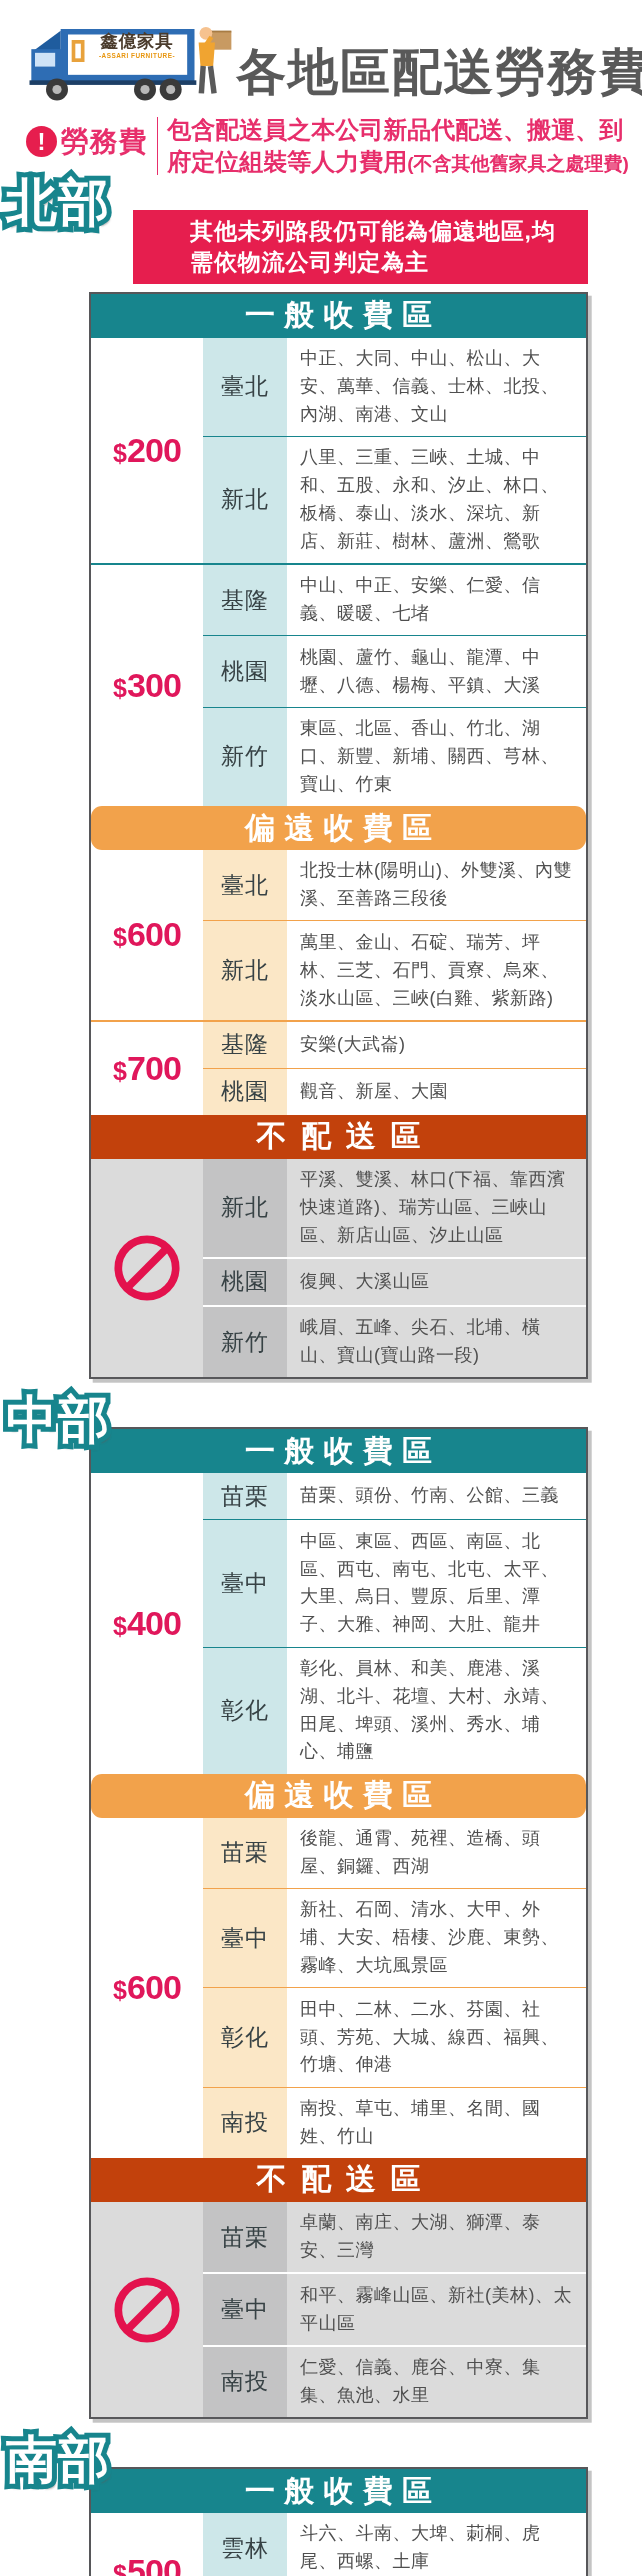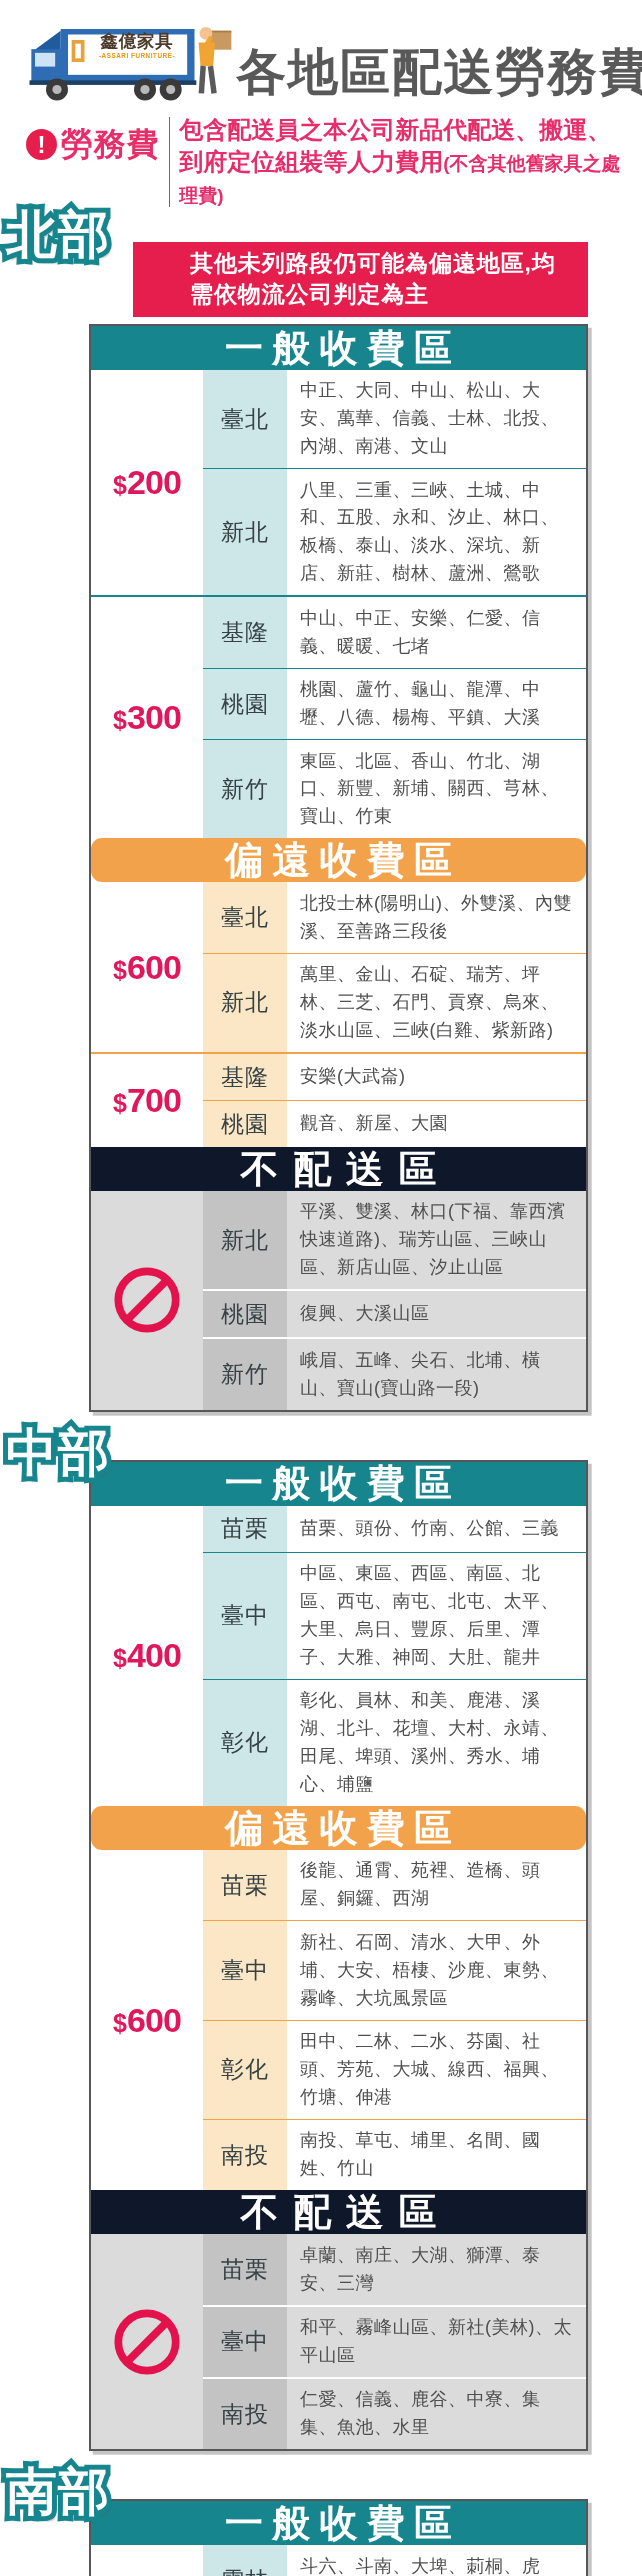--- a/index.html
+++ b/index.html
@@ -21,41 +21,41 @@
   .logo-brand .zh{font-size:17.4px;font-weight:bold;color:#4a3b2c;letter-spacing:0.9px;}
   .logo-brand .en{font-size:6.4px;font-weight:bold;color:#e8960f;letter-spacing:0.5px;margin-top:2.8px;}
   .worker{width:40px;height:79px;flex:0 0 auto;margin:0 1.8px 5.5px -5.5px;}
   .title{font-size:50px;font-weight:bold;color:#595959;letter-spacing:1.8px;line-height:1;padding-bottom:9.2px;white-space:nowrap;}
 
   
   .notice{display:flex;align-items:flex-start;padding:5.5px 9.2px 3.7px 26px;}
   .notice-left{display:flex;align-items:center;flex:0 0 auto;margin-top:9.2px;}
   .excl{width:31px;height:31px;border-radius:50%;background:var(--crimson);color:#fff;
         font-size:24px;font-weight:bold;display:flex;align-items:center;justify-content:center;margin-right:3.7px;}
-  .notice-label{font-size:32px;font-weight:bold;color:var(--notice);letter-spacing:0.9px;}
+  .notice-label{font-size:28px;font-weight:bold;color:var(--notice);letter-spacing:0.9px;}
   .notice-div{width:2.8px;background:var(--notice);align-self:stretch;margin:3.7px 9.2px 3.7px 9.2px;}
   .notice-text{font-size:24px;font-weight:bold;color:var(--notice);line-height:1.35;}
   .notice-text .paren{font-size:19px;}
 
   
   .region{position:relative;margin:48px 55px 35px 57px;padding-left:32px;}
   .region-label{position:absolute;left:-51px;top:-33px;z-index:6;width:138px;height:77px;pointer-events:none;}
   .region-label span{position:absolute;left:0;top:0;font-size:51px;font-weight:bold;letter-spacing:0.9px;line-height:1;white-space:nowrap;}
   .region-label .stroke{-webkit-text-stroke:10px var(--teal);color:var(--teal);
        text-shadow:3.7px 4.6px 1.8px rgba(90,90,90,.45);}
   .region-label .fill{color:#fff;}
   .region-banner{margin:0 0 7.3px 44px;background:var(--crimson);color:#ffffff;font-size:23px;font-weight:bold;
        padding:6.4px 9.2px 6.4px 57px;letter-spacing:0.9px;}
   .fee-table{border:2.8px solid #57575a;box-shadow:3.7px 3.7px 0 #c4c4c4;background:#fff;}
 
   .sec-head{height:44px;display:flex;align-items:center;justify-content:center;color:#fff;
-       font-size:38px;font-weight:bold;letter-spacing:9.2px;text-indent:9.2px;}
+       font-size:30px;font-weight:bold;letter-spacing:9.2px;text-indent:9.2px;}
   .sec-general .sec-head{background:var(--teal);}
   .sec-remote  .sec-head{background:var(--orange);border-radius:11px;}
-  .sec-none    .sec-head{background:#0f172a;letter-spacing:14.7px;text-indent:14.7px;}
+  .sec-none    .sec-head{background:#c2410c;letter-spacing:14.7px;text-indent:14.7px;}
 
   .pgroup{display:flex;align-items:stretch;}
   .sec-general .pgroup + .pgroup{border-top:2.8px solid var(--teal);}
   .sec-remote  .pgroup + .pgroup{border-top:2.8px solid var(--orange);}
   .pcell{flex:0 0 112px;display:flex;align-items:center;justify-content:center;background:#fff;}
   .price{display:flex;align-items:baseline;color:var(--pink);font-weight:bold;}
   .price .cur{font-size:25px;}
   .price .amt{font-size:34px;letter-spacing:-0.9px;}
   .rows{flex:1;display:flex;flex-direction:column;}
   .crow{display:flex;align-items:stretch;flex:1;}

